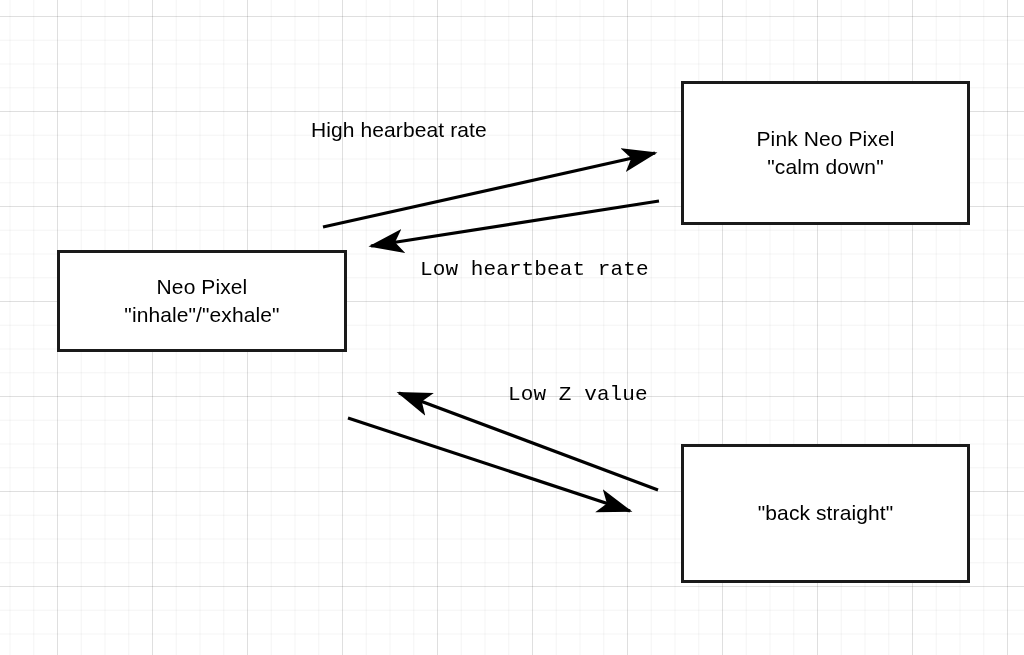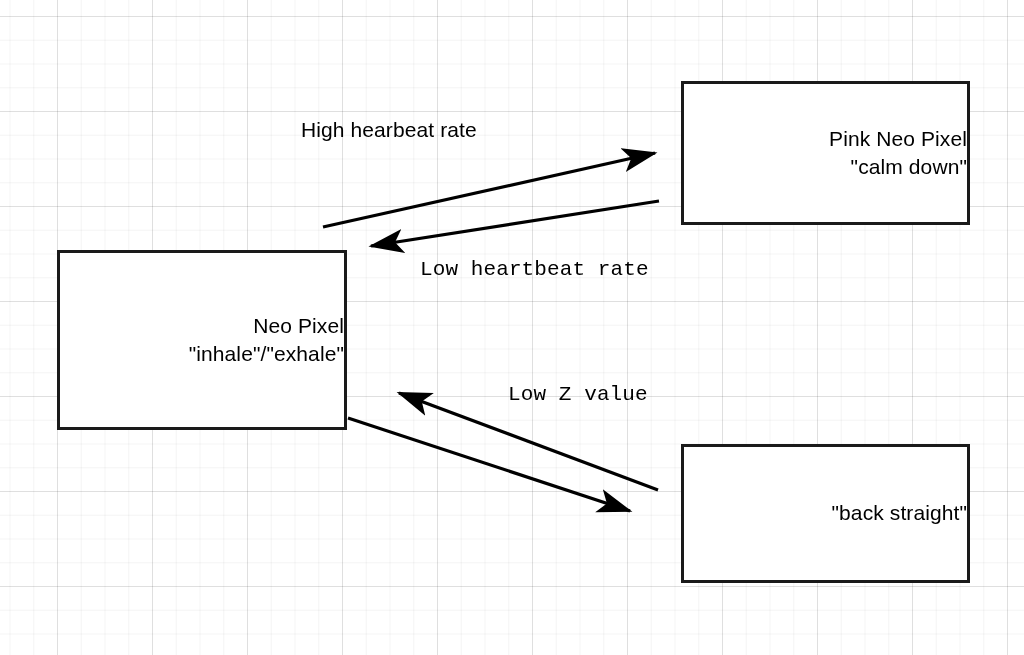--- a/index.html
+++ b/index.html
@@ -27,49 +27,49 @@
     background-position: 57px 0px, 0px 16px, 57px 0px, 0px 16px;
     font-family: "Liberation Sans", sans-serif;
   }
   .node {
     position: absolute;
     box-sizing: border-box;
     border: 3px solid #1a1a1a;
     background: #ffffff;
     display: flex;
     flex-direction: column;
-    align-items: flex-end;
+    align-items: center;
     justify-content: center;
     text-align: center;
     color: #000000;
     font-size: 21px;
     line-height: 1.34;
     letter-spacing: 0.1px;
   }
   .node .line { display: block; white-space: pre; }
 
-  #node-neo-pixel     { left: 57px;  top: 250px; width: 290px; height: 180px; }
+  #node-neo-pixel     { left: 57px;  top: 250px; width: 290px; height: 102px; }
   #node-pink-neo-pixel{ left: 681px; top: 81px;  width: 289px; height: 144px; }
   #node-back-straight { left: 681px; top: 444px; width: 289px; height: 139px; }
 
   #edges {
     position: absolute;
     left: 0; top: 0;
     width: 1024px;
     height: 655px;
     pointer-events: none;
   }
   .edge-label {
     position: absolute;
     color: #000000;
     font-size: 21px;
     white-space: nowrap;
     letter-spacing: 0.1px;
   }
-  #label-high-heartbeat { left: 301px; top: 118px; }
+  #label-high-heartbeat { left: 311px; top: 118px; }
   #label-low-heartbeat  { left: 420px; top: 258px; font-family: Liberation Mono, monospace; }
   #label-low-z          { left: 508px; top: 383px; font-family: Liberation Mono, monospace; }
   #label-high-z         { left: 350px; top: 526px; }
 </style>
 </head>
 <body>
 
 <div id="canvas">
 
   <svg id="edges" viewBox="0 0 1024 655" width="1024" height="655" xmlns="http://www.w3.org/2000/svg">

